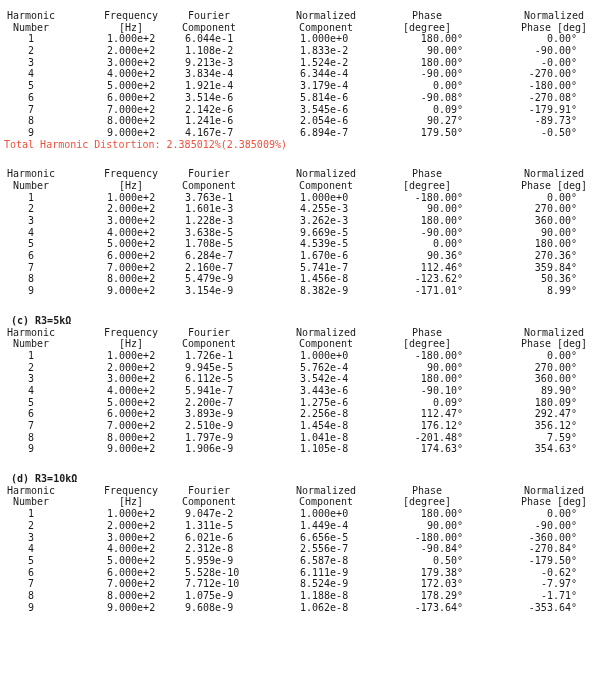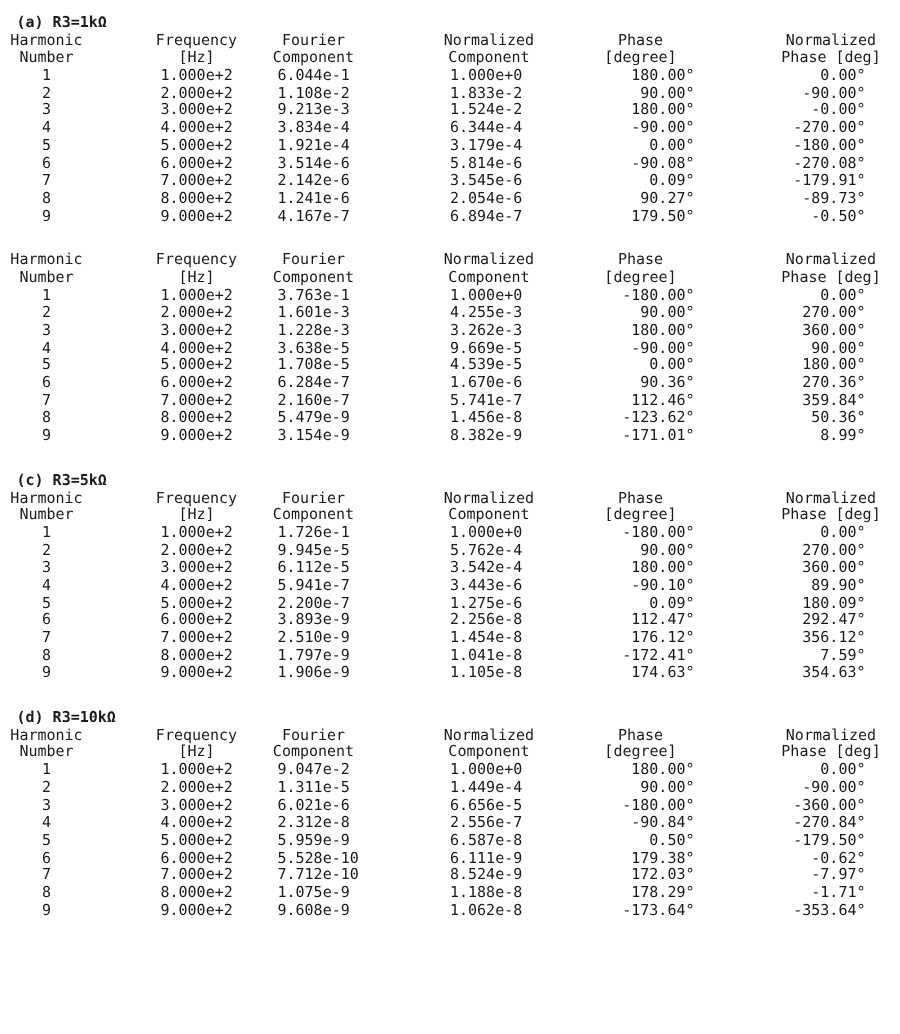--- a/index.html
+++ b/index.html
@@ -28,21 +28,20 @@
   .dc3{left:185px;}
   .dc4{left:300px;}
   .dc5{right:137px;text-align:right;}
   .dc6{right:23px;text-align:right;}
   .thd{padding-left:4px;white-space:pre;color:var(--thd,#f0503c);}
 </style>
 </head>
 <body>
 
 <section class="table-section">
-  <div class="heading">(a) R3=1kΩ</div>
   <div class="hrow">
     <span class="hc hc1">Harmonic</span>
     <span class="hc hc2">Frequency</span>
     <span class="hc hc3">Fourier</span>
     <span class="hc hc4">Normalized</span>
     <span class="hc hc5">Phase</span>
     <span class="hc hc6">Normalized</span>
   </div>
   <div class="hrow">
     <span class="hc hc1">Number</span>
@@ -119,20 +118,21 @@
       </div>
       <div class="drow">
         <span class="dc dc1">9</span>
         <span class="dc dc2">9.000e+2</span>
         <span class="dc dc3">4.167e-7</span>
         <span class="dc dc4">6.894e-7</span>
         <span class="dc dc5">179.50°</span>
         <span class="dc dc6">-0.50°</span>
       </div>
     </div>
+  <div class="thd">Total Harmonic Distortion: 2.385012%(2.385009%)</div>
 </section>
 
 <section class="table-section">
   <div class="hrow">
     <span class="hc hc1">Harmonic</span>
     <span class="hc hc2">Frequency</span>
     <span class="hc hc3">Fourier</span>
     <span class="hc hc4">Normalized</span>
     <span class="hc hc5">Phase</span>
     <span class="hc hc6">Normalized</span>
@@ -294,21 +294,21 @@
         <span class="dc dc3">2.510e-9</span>
         <span class="dc dc4">1.454e-8</span>
         <span class="dc dc5">176.12°</span>
         <span class="dc dc6">356.12°</span>
       </div>
       <div class="drow">
         <span class="dc dc1">8</span>
         <span class="dc dc2">8.000e+2</span>
         <span class="dc dc3">1.797e-9</span>
         <span class="dc dc4">1.041e-8</span>
-        <span class="dc dc5">-172.41°</span>
+        <span class="dc dc5">-201.48°</span>
         <span class="dc dc6">7.59°</span>
       </div>
       <div class="drow">
         <span class="dc dc1">9</span>
         <span class="dc dc2">9.000e+2</span>
         <span class="dc dc3">1.906e-9</span>
         <span class="dc dc4">1.105e-8</span>
         <span class="dc dc5">174.63°</span>
         <span class="dc dc6">354.63°</span>
       </div>

